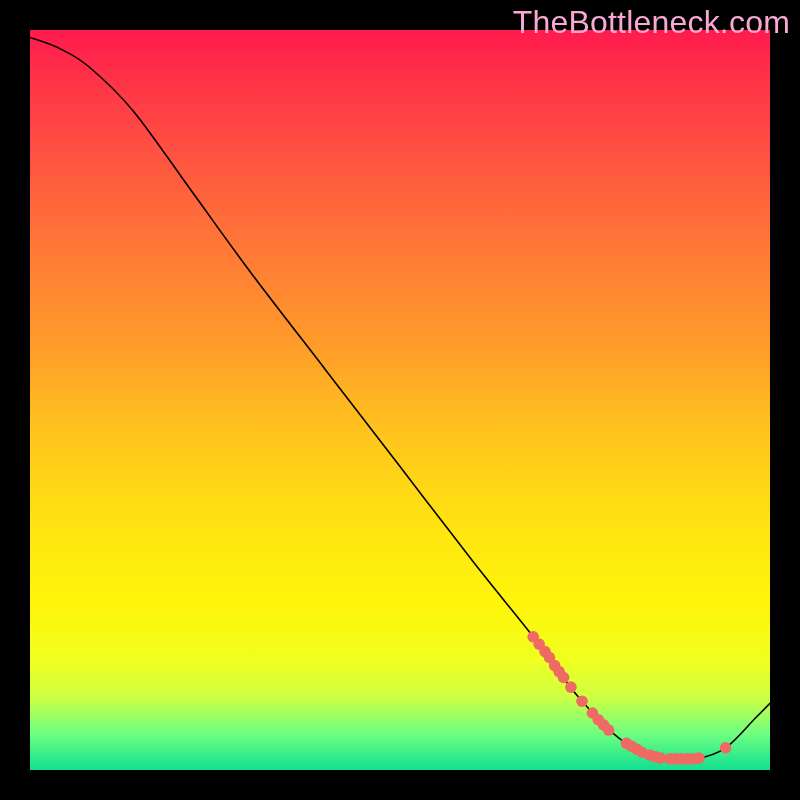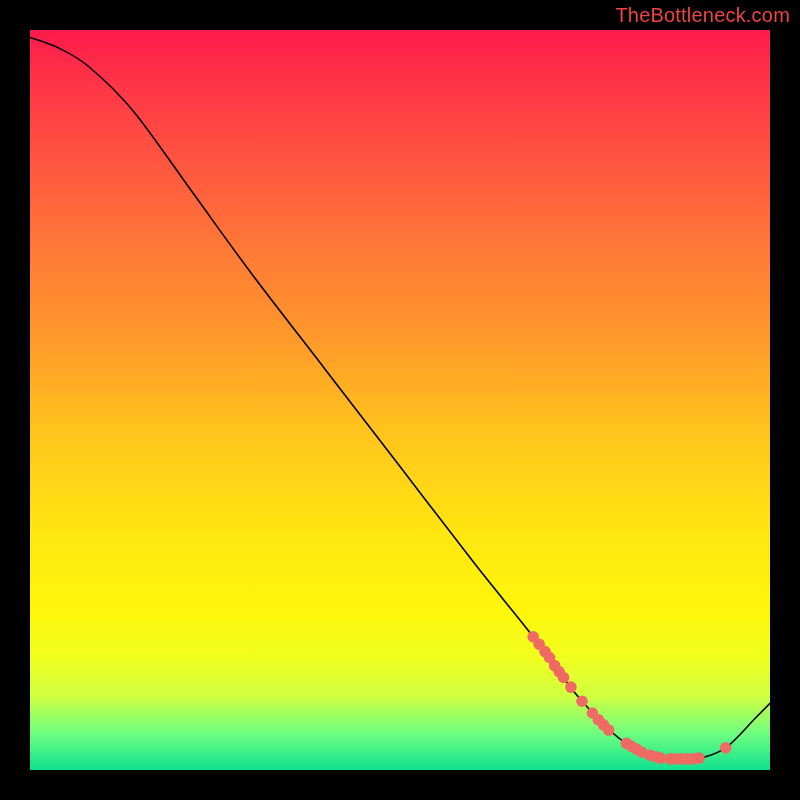--- a/index.html
+++ b/index.html
@@ -36,22 +36,22 @@
     position: absolute;
     left: 0; top: 0;
     width: 100%;
     height: 100%;
   }
   .watermark {
     position: absolute;
     top: 4px;
     right: 10px;
     font-family: Arial, Helvetica, sans-serif;
-    font-size: 20px;
-    color: #ef4444;
+    font-size: 32px;
+    color: #f9a8d4;
     letter-spacing: 0.2px;
     user-select: none;
   }
 </style>
 </head>
 <body>
 
 <div class="stage">
   <div class="plot-area">
     <svg class="plot-svg" viewBox="0 0 740 740" preserveAspectRatio="none">

